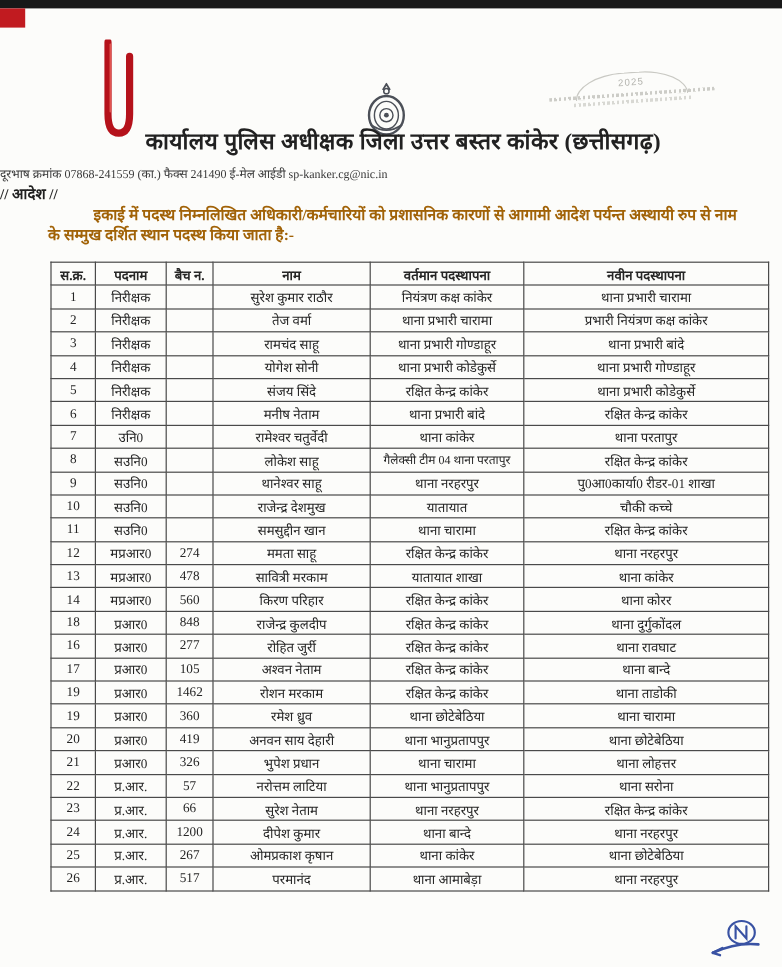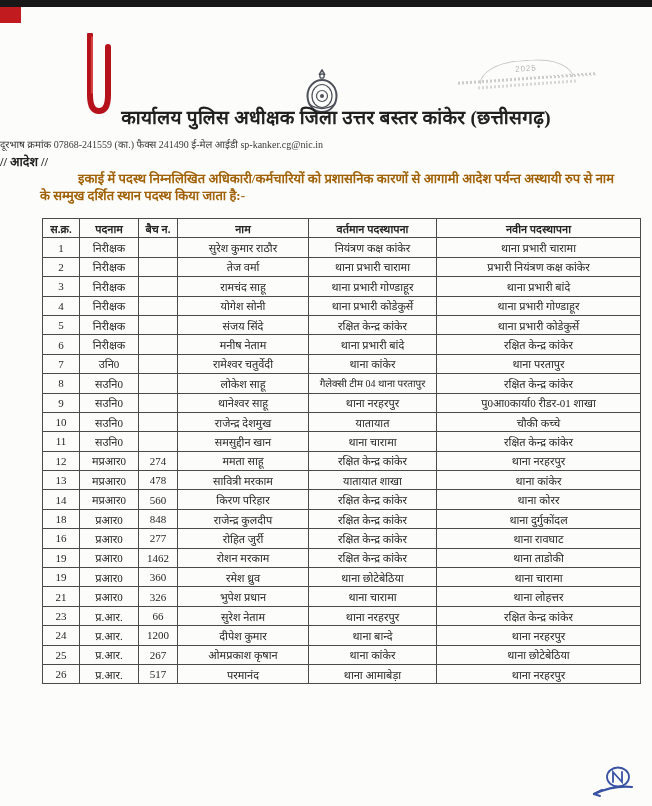--- a/index.html
+++ b/index.html
@@ -233,42 +233,66 @@
       </tr>
       <tr>
         <td>16</td>
         <td>प्रआर0</td>
         <td>277</td>
         <td>रोहित जुर्री</td>
         <td>रक्षित केन्द्र कांकेर</td>
         <td>थाना रावघाट</td>
       </tr>
       <tr>
+        <td>17</td>
+        <td>प्रआर0</td>
+        <td>105</td>
+        <td>अश्वन नेताम</td>
+        <td>रक्षित केन्द्र कांकेर</td>
+        <td>थाना बान्दे</td>
+      </tr>
+      <tr>
         <td>19</td>
         <td>प्रआर0</td>
         <td>1462</td>
         <td>रोशन मरकाम</td>
         <td>रक्षित केन्द्र कांकेर</td>
         <td>थाना ताडोकी</td>
       </tr>
       <tr>
         <td>19</td>
         <td>प्रआर0</td>
         <td>360</td>
         <td>रमेश ध्रुव</td>
         <td>थाना छोटेबेठिया</td>
         <td>थाना चारामा</td>
       </tr>
       <tr>
+        <td>20</td>
+        <td>प्रआर0</td>
+        <td>419</td>
+        <td>अनवन साय देहारी</td>
+        <td>थाना भानुप्रतापपुर</td>
+        <td>थाना छोटेबेठिया</td>
+      </tr>
+      <tr>
         <td>21</td>
         <td>प्रआर0</td>
         <td>326</td>
         <td>भुपेश प्रधान</td>
         <td>थाना चारामा</td>
         <td>थाना लोहत्तर</td>
+      </tr>
+      <tr>
+        <td>22</td>
+        <td>प्र.आर.</td>
+        <td>57</td>
+        <td>नरोत्तम लाटिया</td>
+        <td>थाना भानुप्रतापपुर</td>
+        <td>थाना सरोना</td>
       </tr>
       <tr>
         <td>23</td>
         <td>प्र.आर.</td>
         <td>66</td>
         <td>सुरेश नेताम</td>
         <td>थाना नरहरपुर</td>
         <td>रक्षित केन्द्र कांकेर</td>
       </tr>
       <tr>

